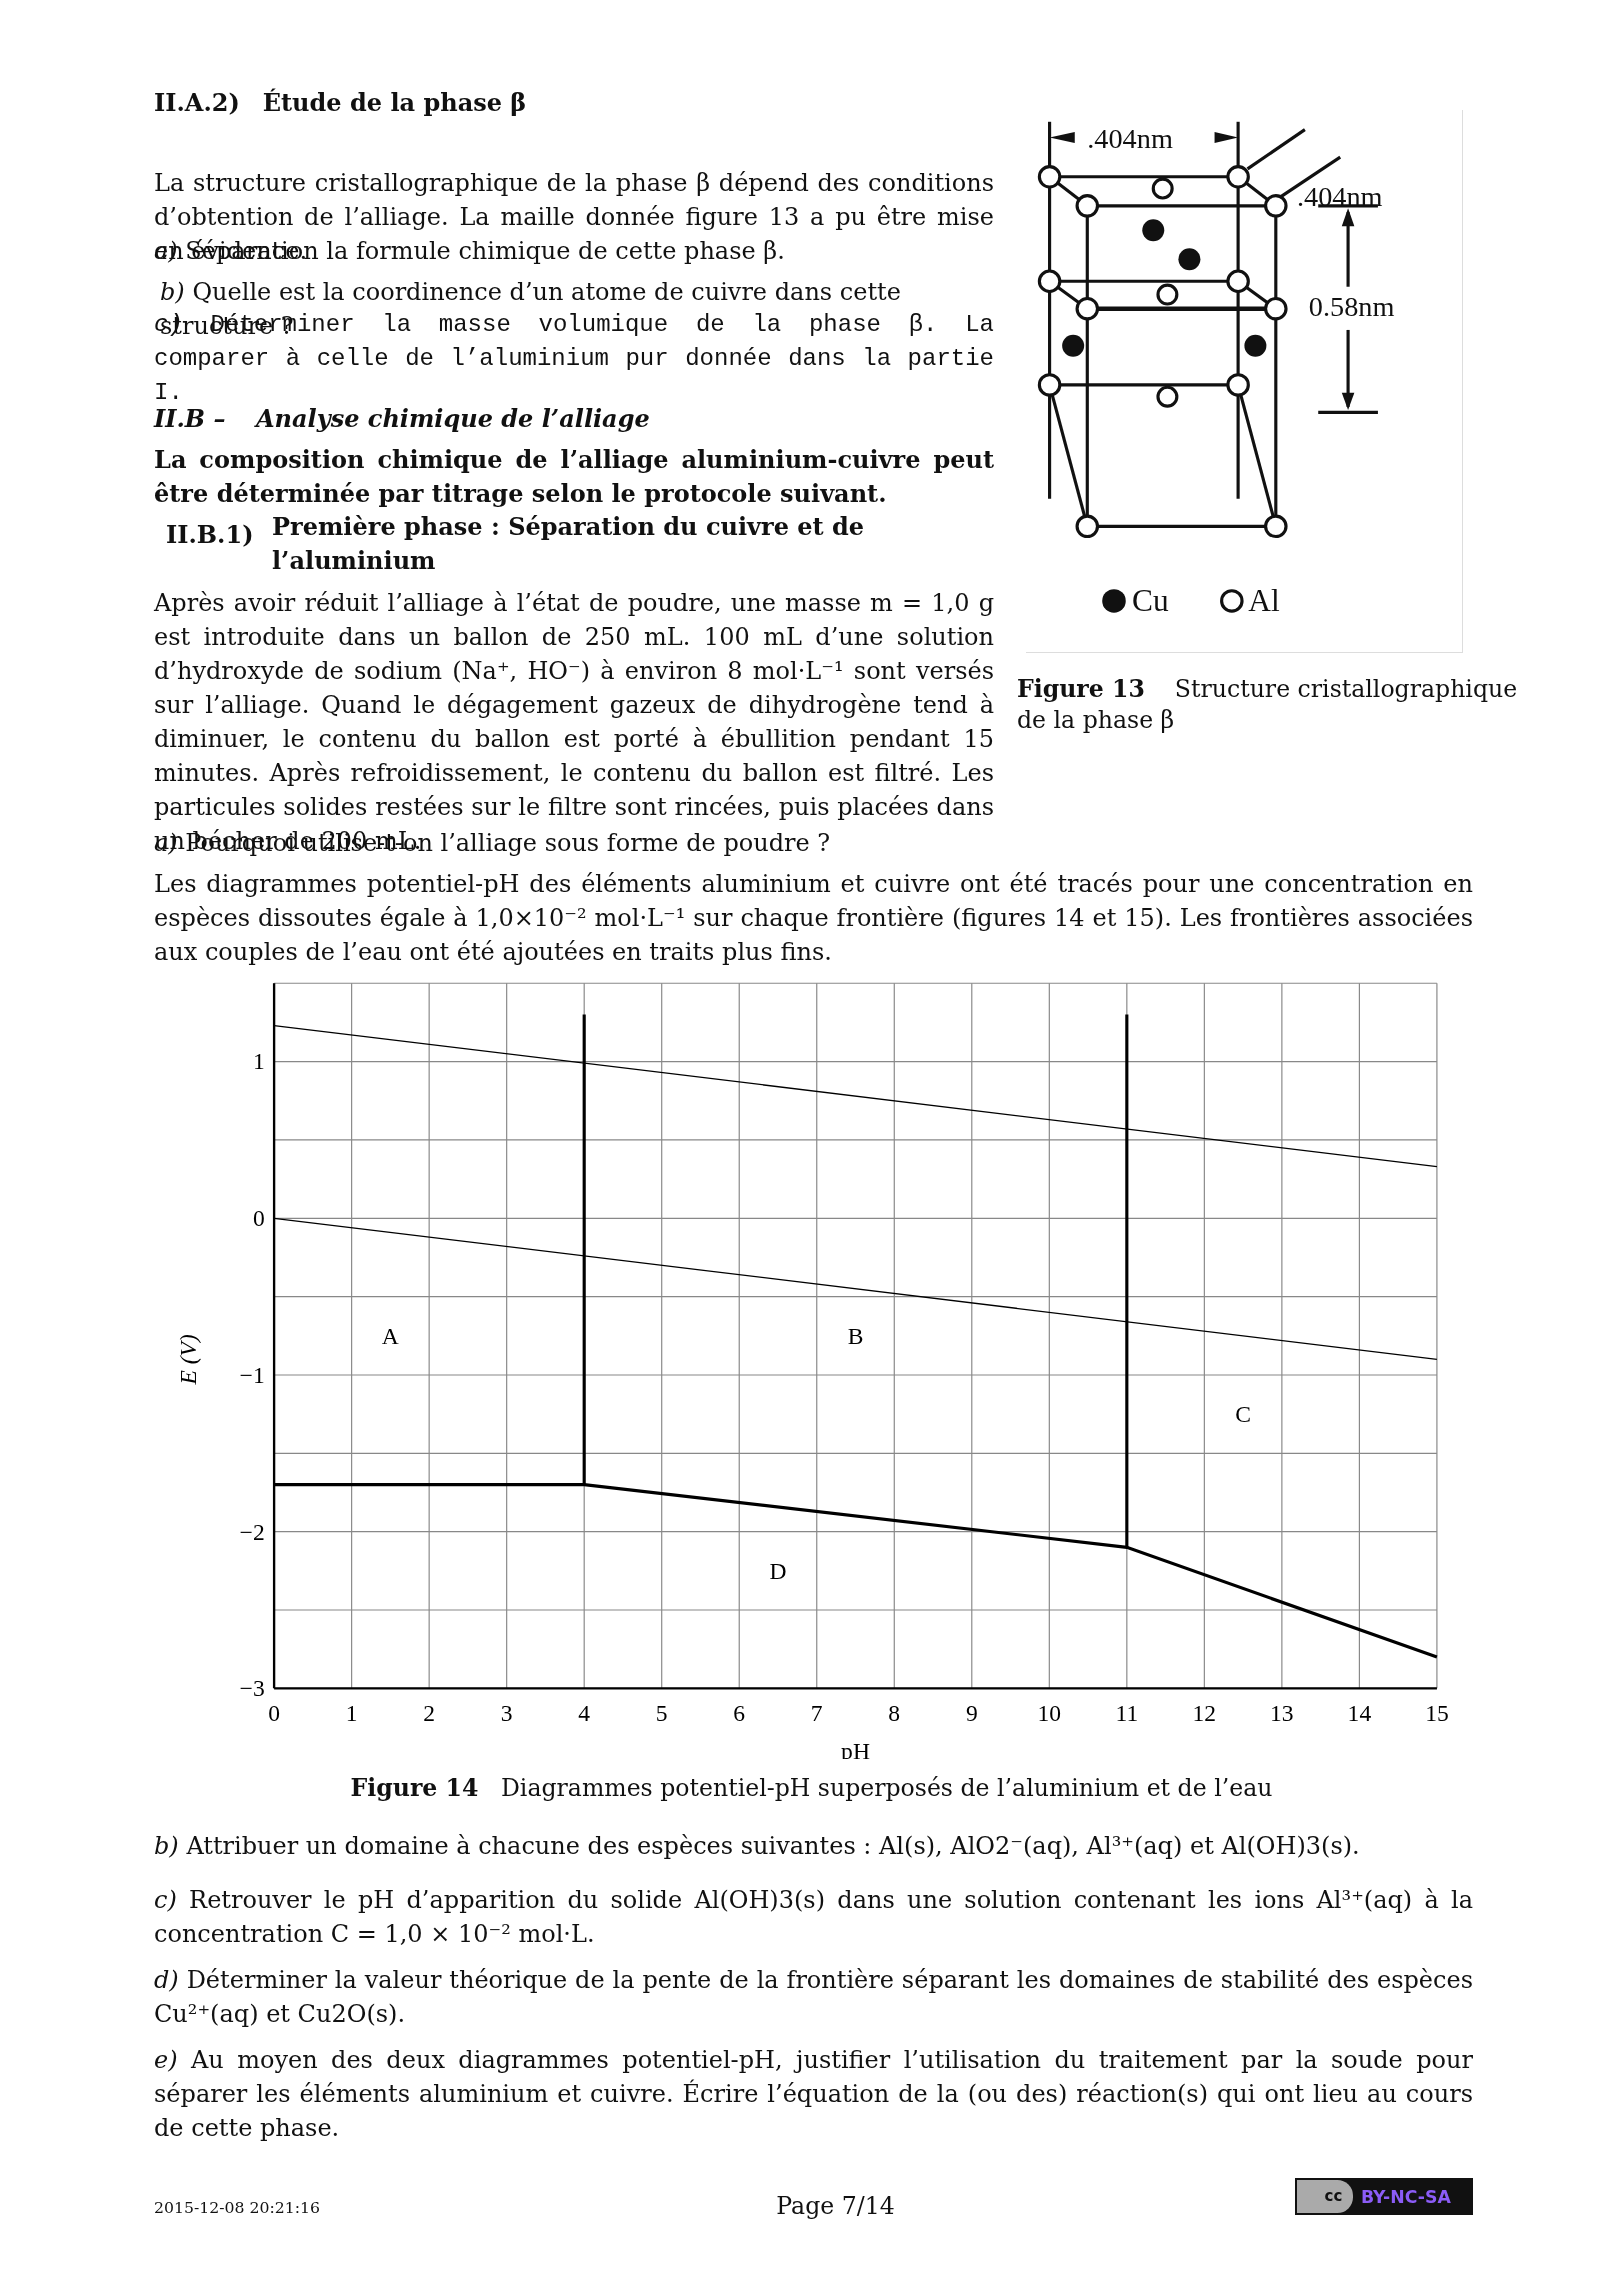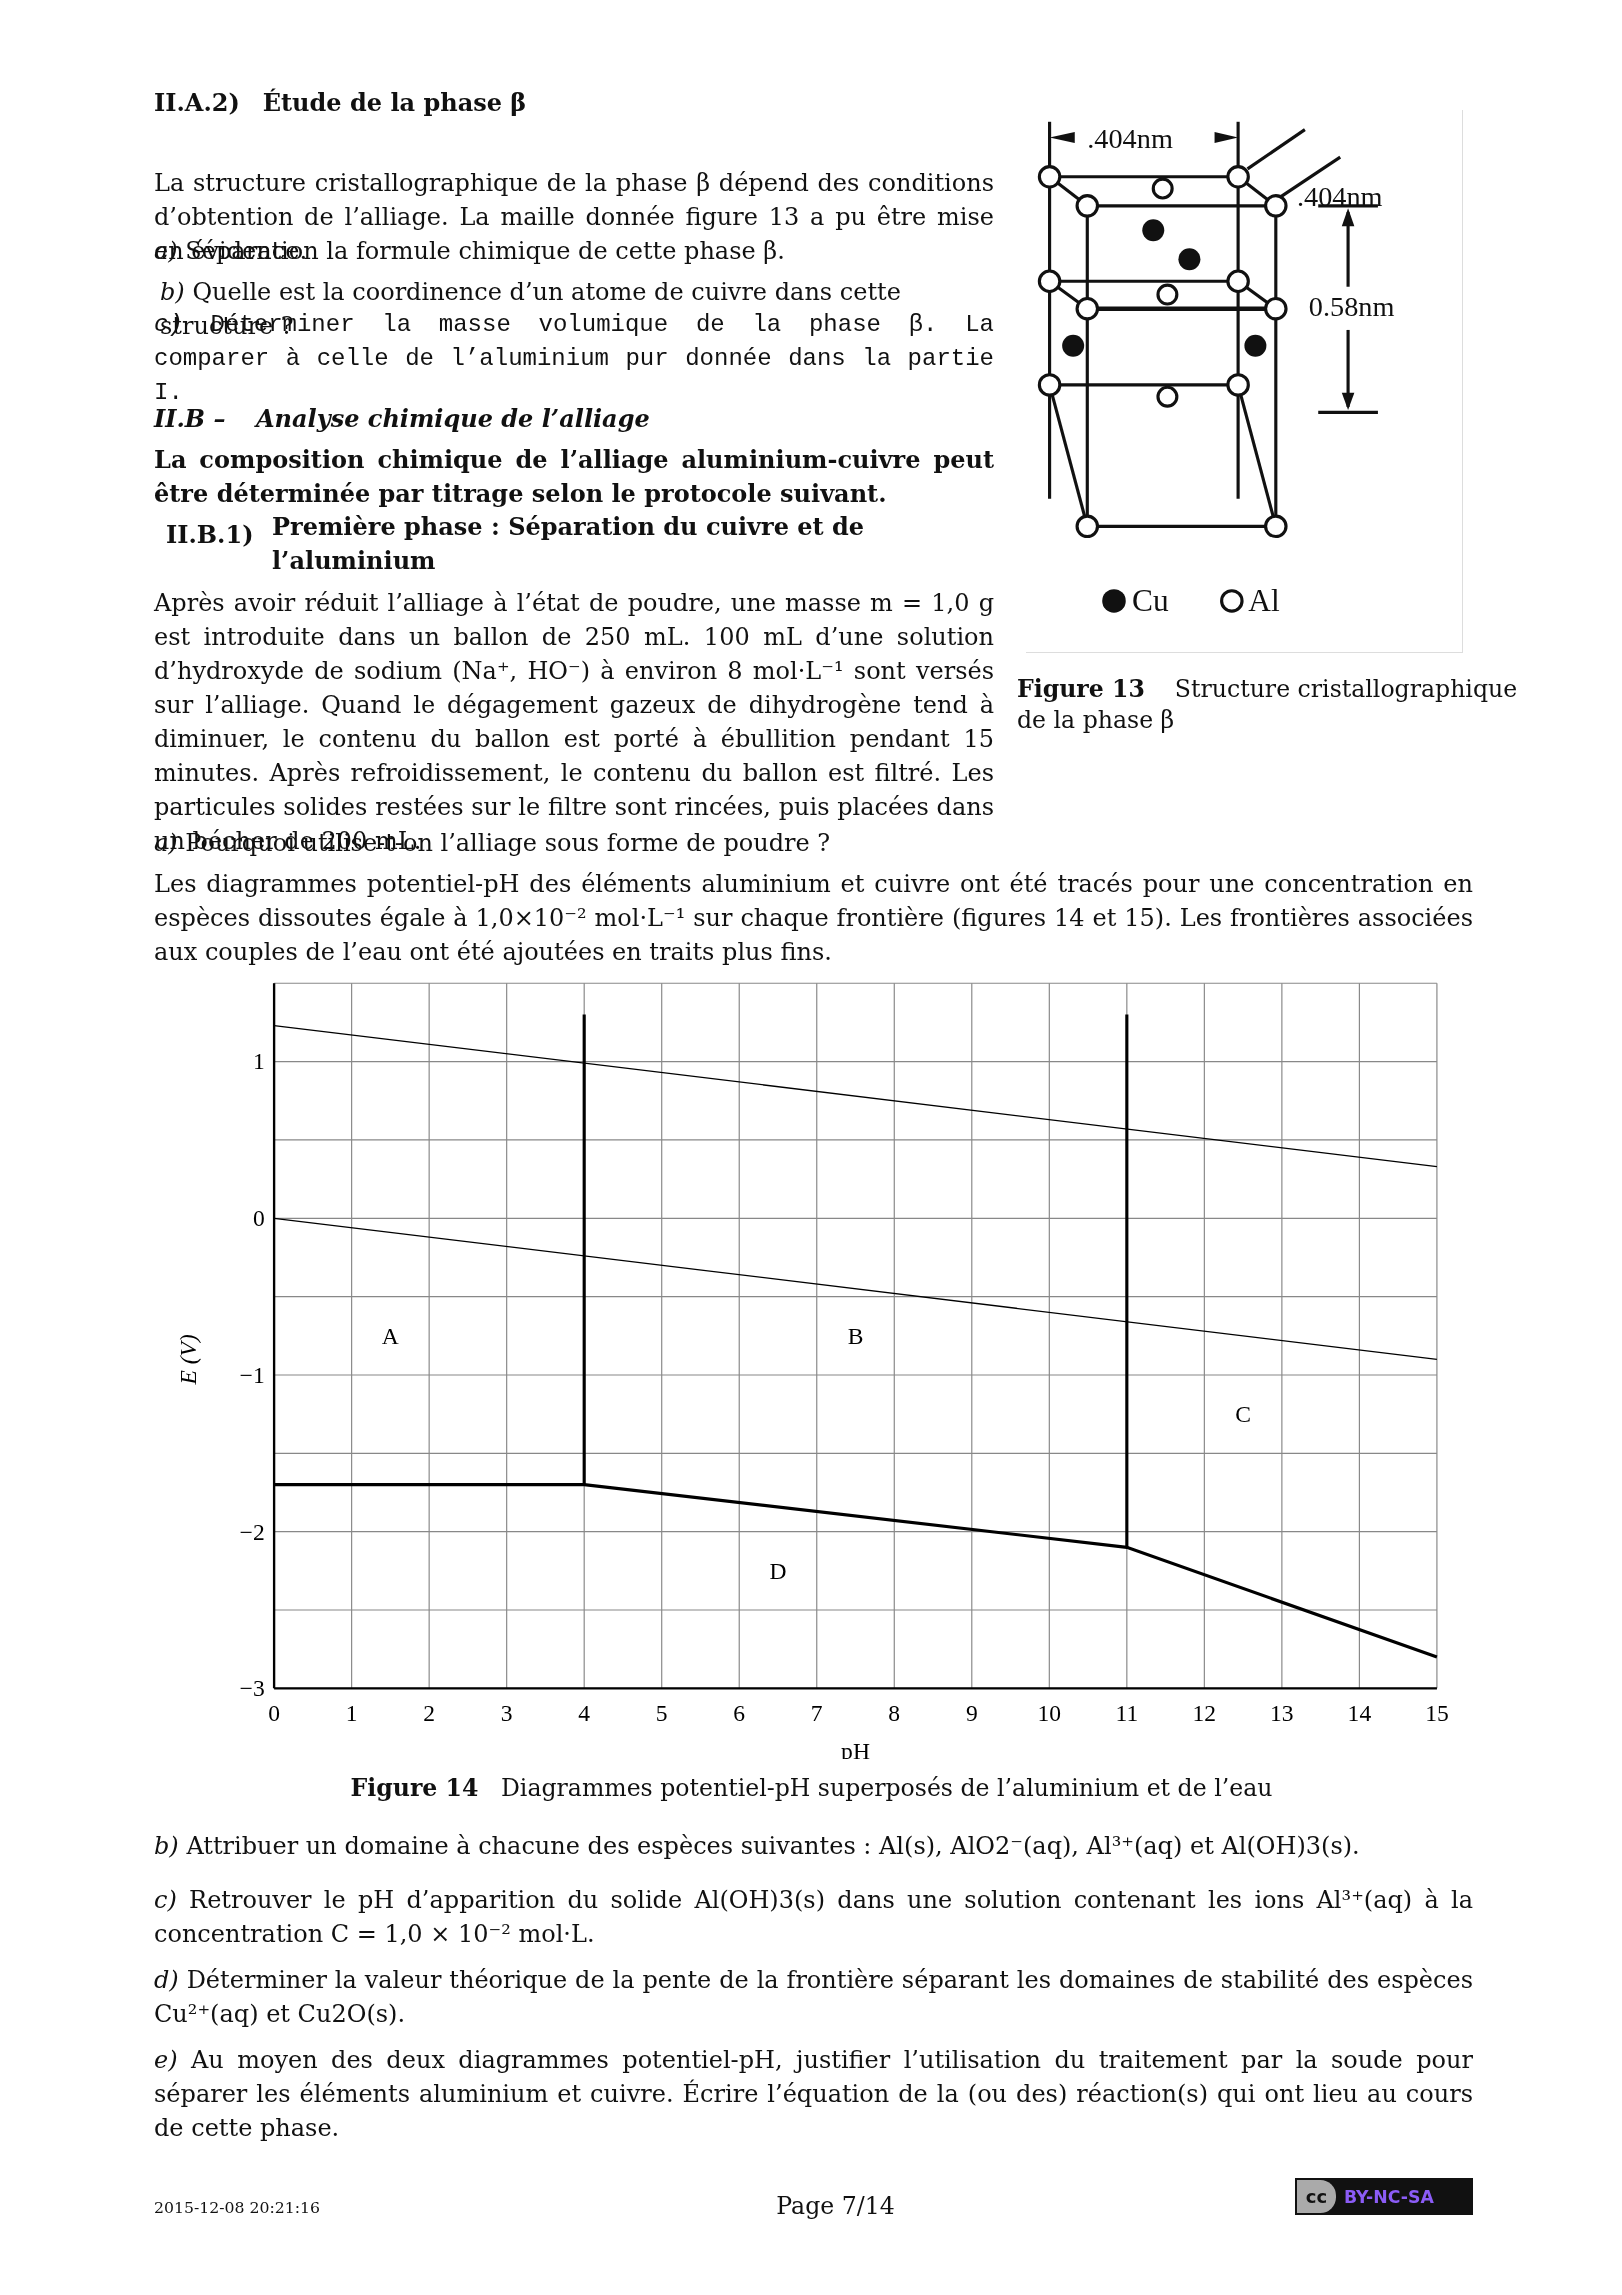--- a/index.html
+++ b/index.html
@@ -214,16 +214,16 @@
   <span>Déterminer la valeur théorique de la pente de la frontière séparant les domaines de stabilité des espèces Cu²⁺(aq) et Cu2O(s).</span>
 </div>
 <div class="abs txt just" style="left:154px;top:2043px;width:1319px;">
   <span class="it">e)</span>
   <span>Au moyen des deux diagrammes potentiel-pH, justifier l’utilisation du traitement par la soude pour séparer les éléments aluminium et cuivre. Écrire l’équation de la (ou des) réaction(s) qui ont lieu au cours de cette phase.</span>
 </div>
 
 <div class="abs footer" style="left:154px;top:2198px;">2015-12-08 20:21:16</div>
 <div class="abs" style="left:0;top:2192px;width:1623px;text-align:center;font-size:23.6px;margin-left:24px;">Page 7/14</div>
 <div class="abs" style="left:1295px;top:2178px;width:174px;height:33px;background:#111;border:2.4px solid #111;display:flex;align-items:center;">
-  <span style="display:inline-block;width:39px;height:33px;background:#aaa;color:#111;font-family:'DejaVu Sans',sans-serif;font-weight:bold;font-size:18px;line-height:33px;text-align:center;border-radius:0 15.7px 15.7px 0;">cc</span>
+  <span style="display:inline-block;width:39px;height:33px;background:#aaa;color:#111;font-family:'DejaVu Sans',sans-serif;font-weight:bold;font-size:15px;line-height:33px;text-align:center;border-radius:0 15.7px 15.7px 0;padding-left:17px;">cc</span>
   <span style="color:#8b5cf6;font-family:'DejaVu Sans',sans-serif;font-weight:bold;font-size:17.3px;padding-left:7.9px;">BY-NC-SA</span>
 </div>
 
 
 </body></html>

